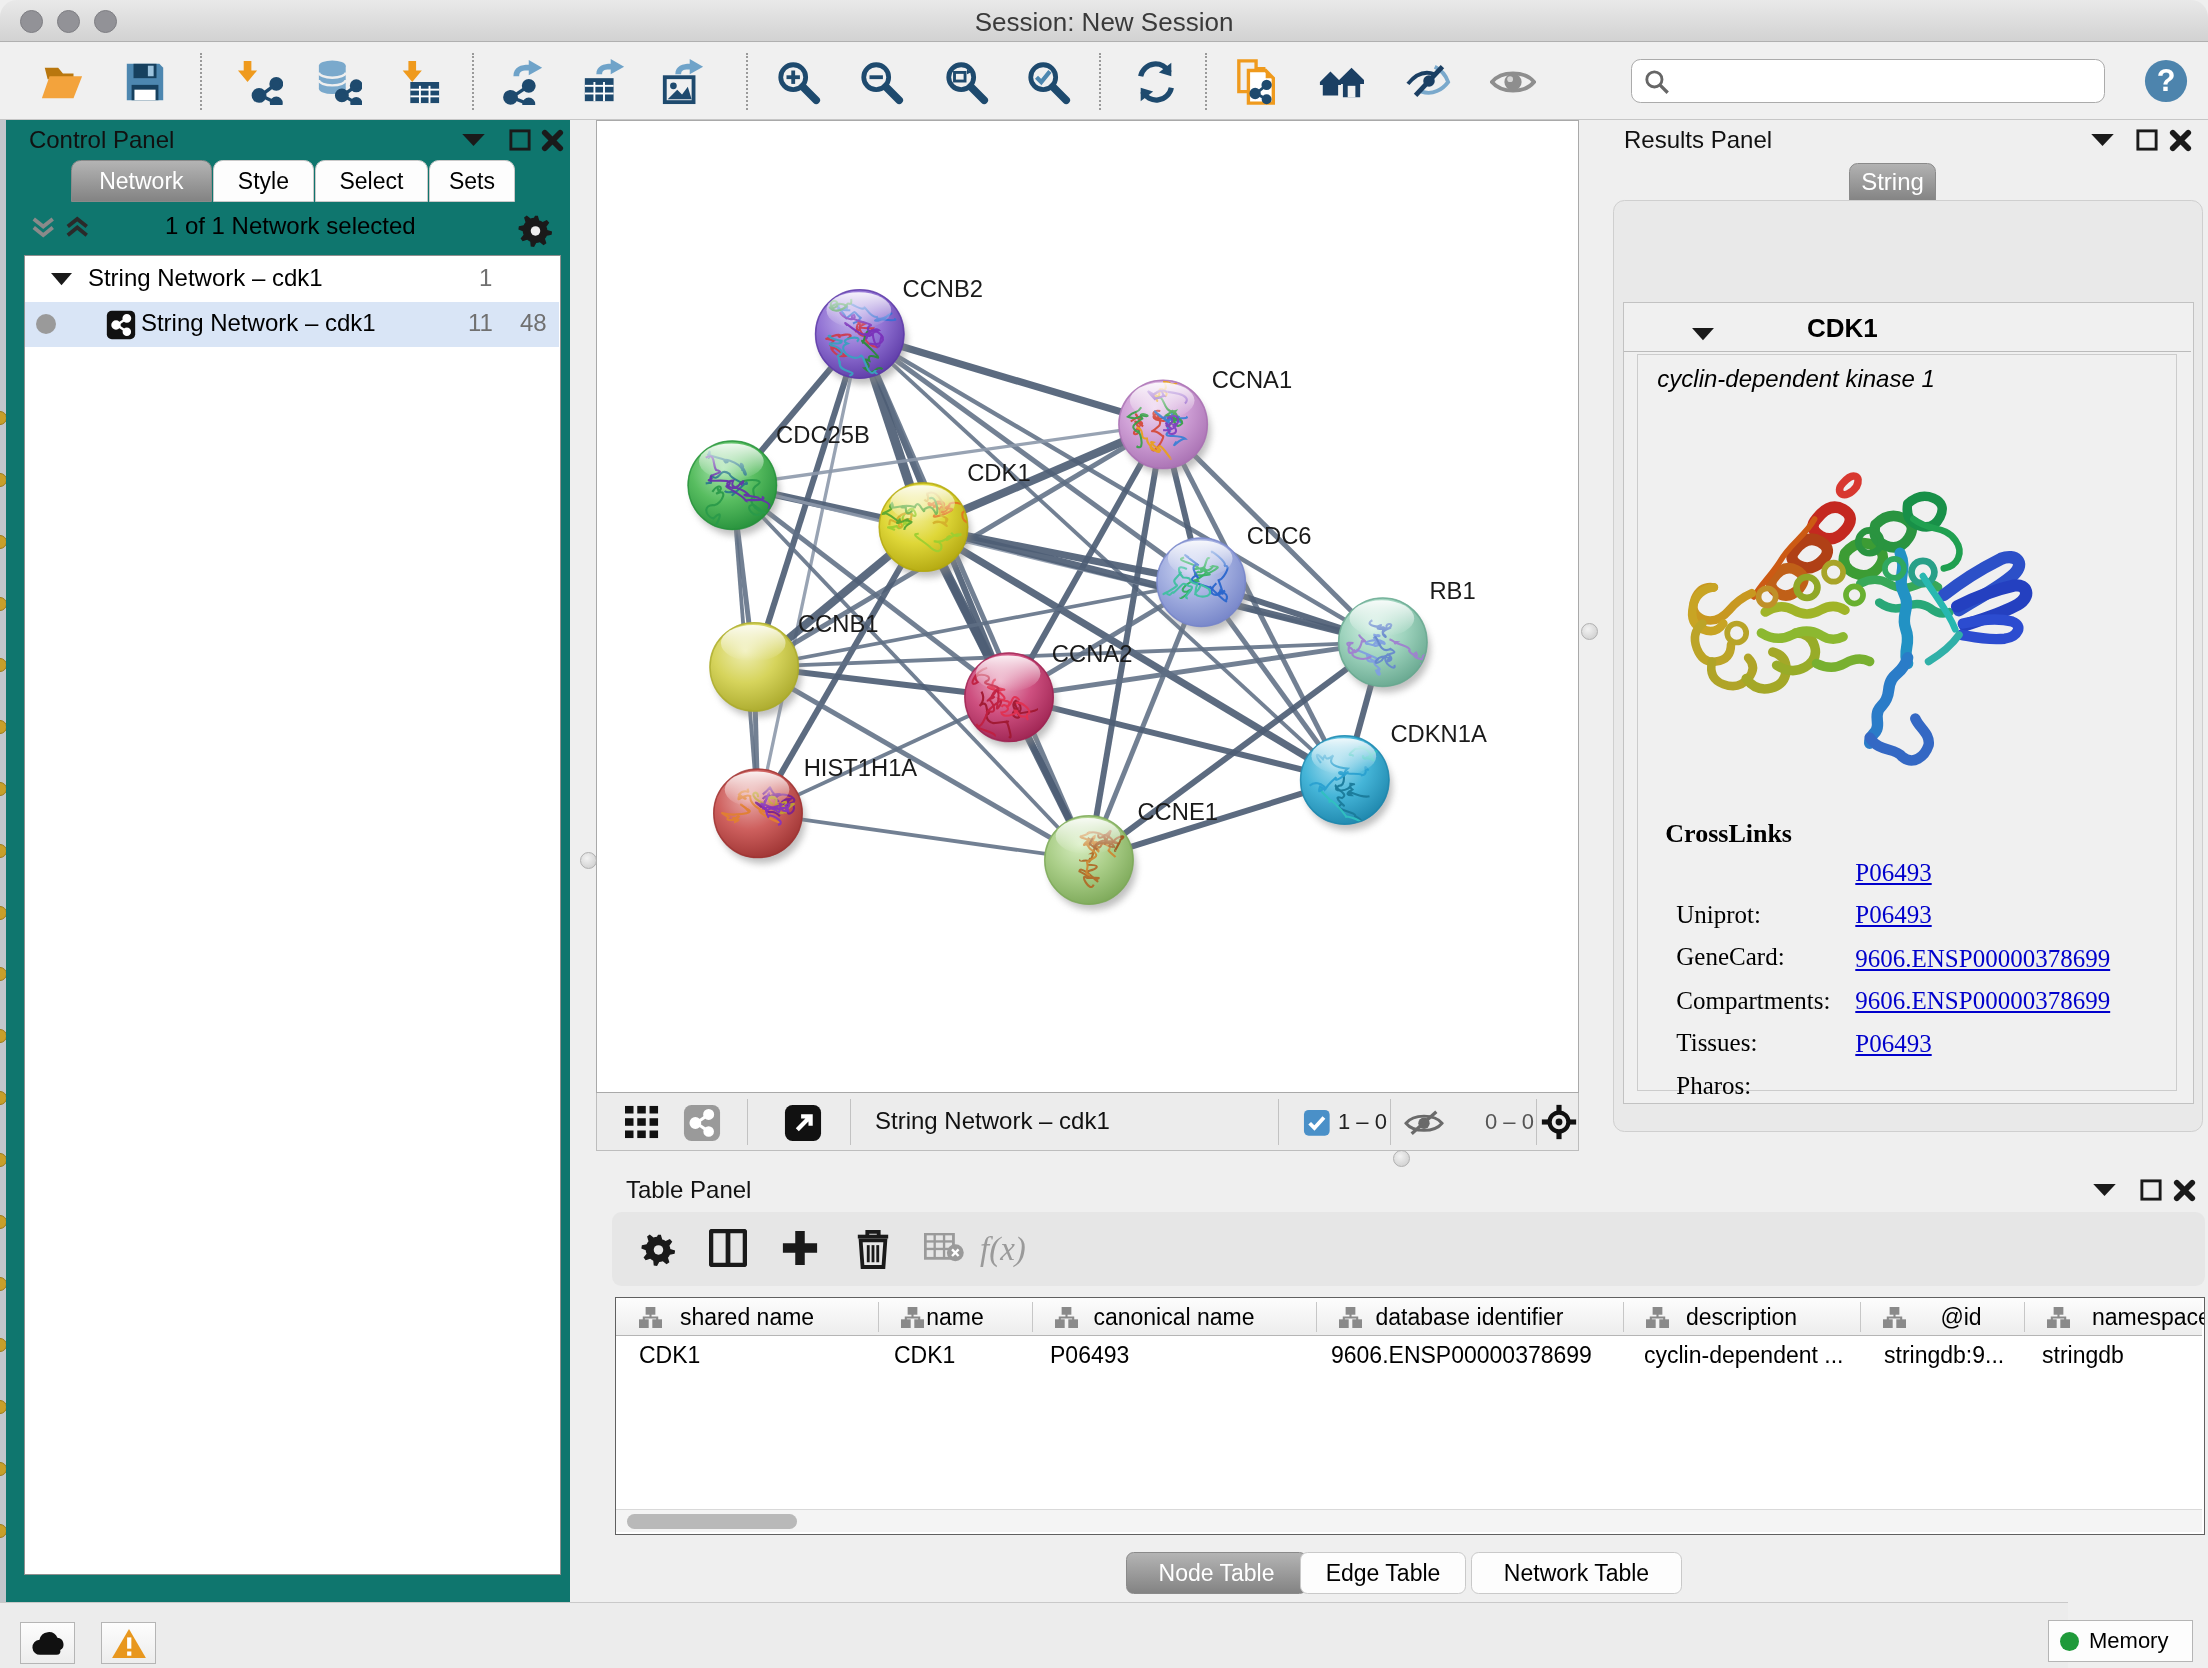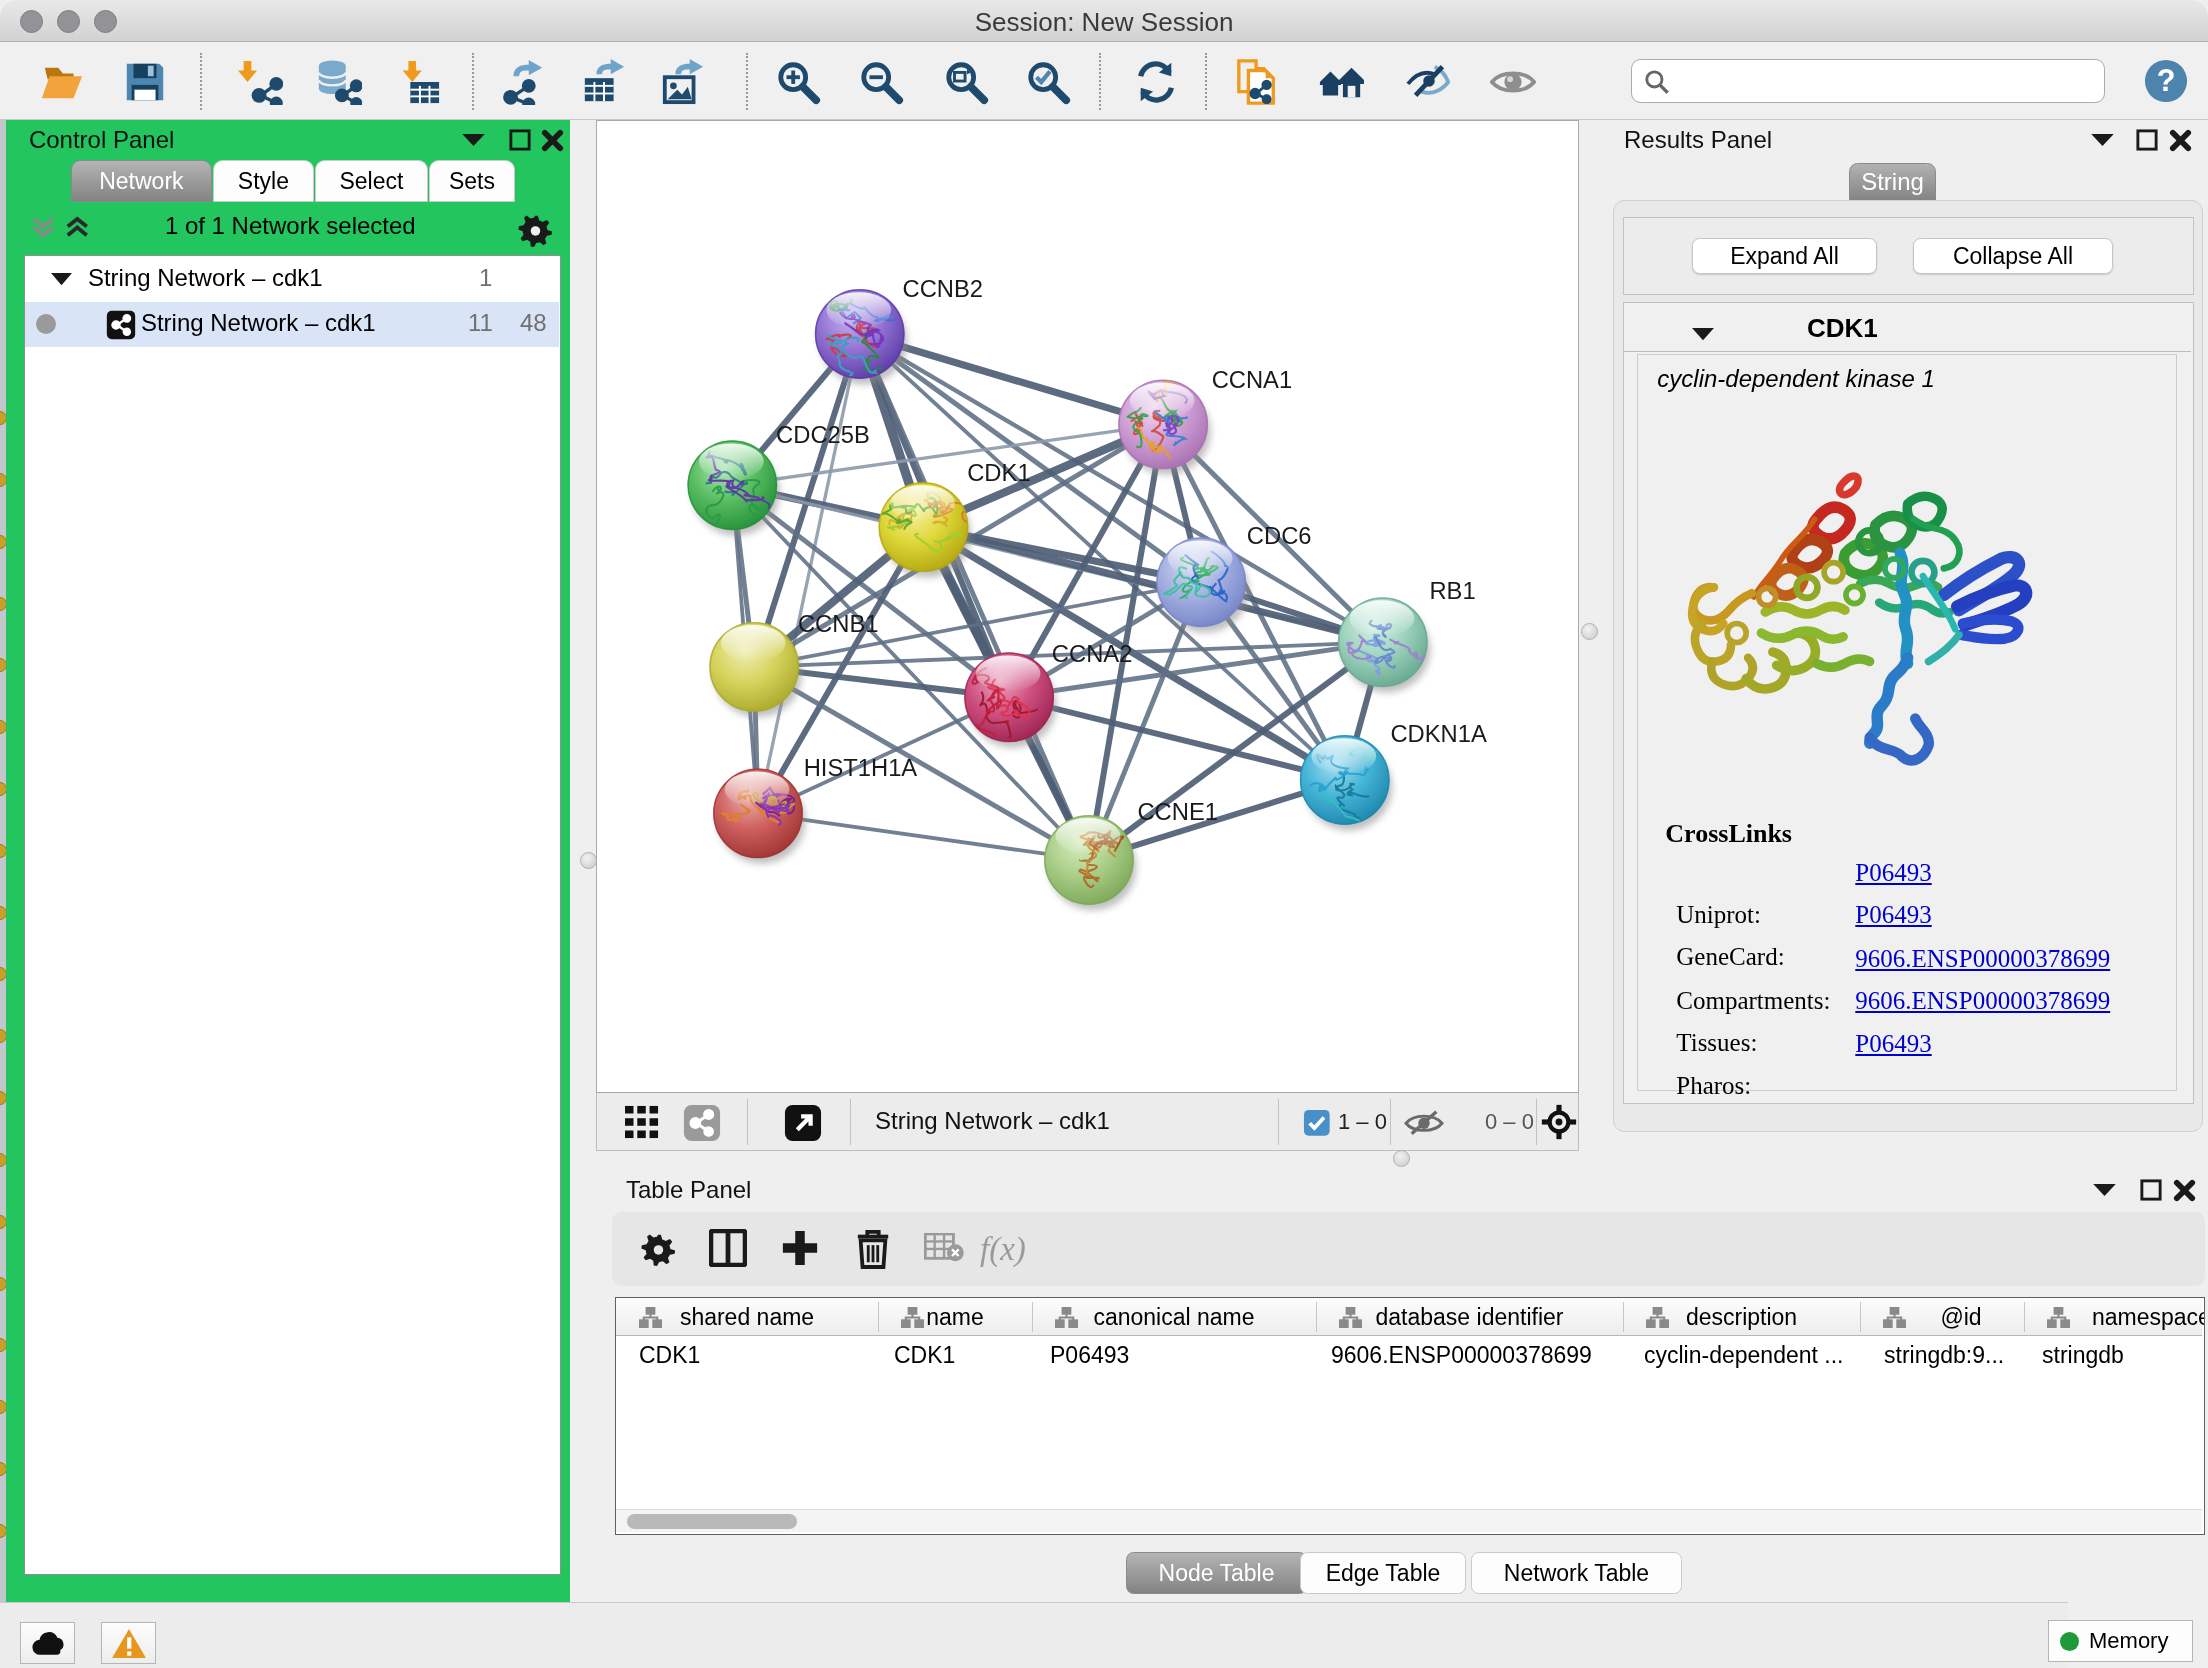--- a/index.html
+++ b/index.html
@@ -27,21 +27,21 @@
 
 
 #sliver { left:0; top:120px; width:5.7px; height:1482px; background:#c2c7cc; overflow:hidden; z-index:5; }
 .ydot { position:absolute; left:-7.6px; width:14.3px; height:14.3px; border-radius:50%;
   background:#c89f2a; border:1px solid #9a7a18; }
 
 
 .ptitle { font-size:24px; color:#111; }
 
 
-#cpanel { left:2.9px; top:120px; width:567px; height:1482px; background:#22c55e; }
+#cpanel { left:2.9px; top:120px; width:567px; height:1482px; background:#0f766e; }
 .tab { position:absolute; top:40px; height:42px; border:1px solid #c9c9c9;
   border-radius:9.5px 9.5px 0 0; background:#fdfdfd; color:#000; font-size:23px;
   text-align:center; line-height:40px; }
 .tabsel { background:linear-gradient(#b4b4b4,#838383); color:#fff; border-color:#8a8a8a; }
 
 #cp-subhdr { position:absolute; left:11.4px; top:82px; width:544px; height:53px; }
 #cp-tree { position:absolute; left:21px; top:135px; width:537px; height:1320px;
   background:#fff; border:1.9px solid #8f8f8f; }
 .trow { position:absolute; left:0; width:534px; height:45px; font-size:24px; color:#000; }
 .trowsel { background:#d9e5f6; }
@@ -682,24 +682,20 @@
       <rect x="3" y="3" width="19" height="19" fill="none" stroke="#1a1a1a" stroke-width="3"></rect>
     </svg>
   <svg style="position:absolute;left:588px;top:7.6px;width:25px;height:25px;" viewBox="0 0 26 26">
       <g stroke="#1a1a1a" stroke-width="6" stroke-linecap="round">
         <line x1="5" y1="5" x2="21" y2="21"></line>
         <line x1="21" y1="5" x2="5" y2="21"></line>
       </g>
     </svg>
   <div style="position:absolute;left:269px;top:43px;width:87px;height:38px;background:linear-gradient(#b2b2b2,#848484);border:1px solid #8a8a8a;border-radius:8.6px 8.6px 0 0;color:#fff;font-size:24px;text-align:center;line-height:36px;">String</div>
   <div style="position:absolute;left:33px;top:80px;width:590px;height:932px;background:#e9e9e9;border:1px solid #cfcfcf;border-radius:11.4px;"></div>
-  <div style="position:absolute;left:43px;top:97px;width:571px;height:78px;background:#ececec;border:1.9px solid #c2c2c2;">
-    <div style="position:absolute;left:68px;top:20px;width:185px;height:36px;background:#fff;border:1px solid #c5c5c5;border-radius:7.6px;box-shadow:0 1px 1.9px rgba(0,0,0,0.15);font-size:23px;text-align:center;line-height:34px;">Expand All</div>
-    <div style="position:absolute;left:289px;top:20px;width:200px;height:36px;background:#fff;border:1px solid #c5c5c5;border-radius:7.6px;box-shadow:0 1px 1.9px rgba(0,0,0,0.15);font-size:23px;text-align:center;line-height:34px;">Collapse All</div>
-  </div>
   <div style="position:absolute;left:43px;top:182px;width:571px;height:802px;background:#f0f0f0;border:1.9px solid #c2c2c2;">
     <svg style="position:absolute;left:67px;top:24px;width:24px;height:14.3px;" viewBox="0 0 25 15">
         <path d="M1 1 H24 L12.5 14 Z" fill="#1a1a1a"></path>
       </svg>
     <span style="position:absolute;left:183px;top:9.5px;font-size:26px;font-weight:bold;">CDK1</span>
     <div style="position:absolute;left:0px;top:48px;width:567px;height:1px;background:#bbb;"></div>
     <div style="position:absolute;left:13.3px;top:51px;width:540px;height:737px;border:1px solid #cccccc;background:#f0f0f0;">
       <span style="position:absolute;left:19px;top:9.5px;font-size:24px;font-style:italic;">cyclin-dependent kinase 1</span>
       <svg style="position:absolute;left:36px;top:107px;width:361px;height:304px;" viewBox="0 0 380 320" id="protein">
 <g fill="none" stroke-linecap="round">

